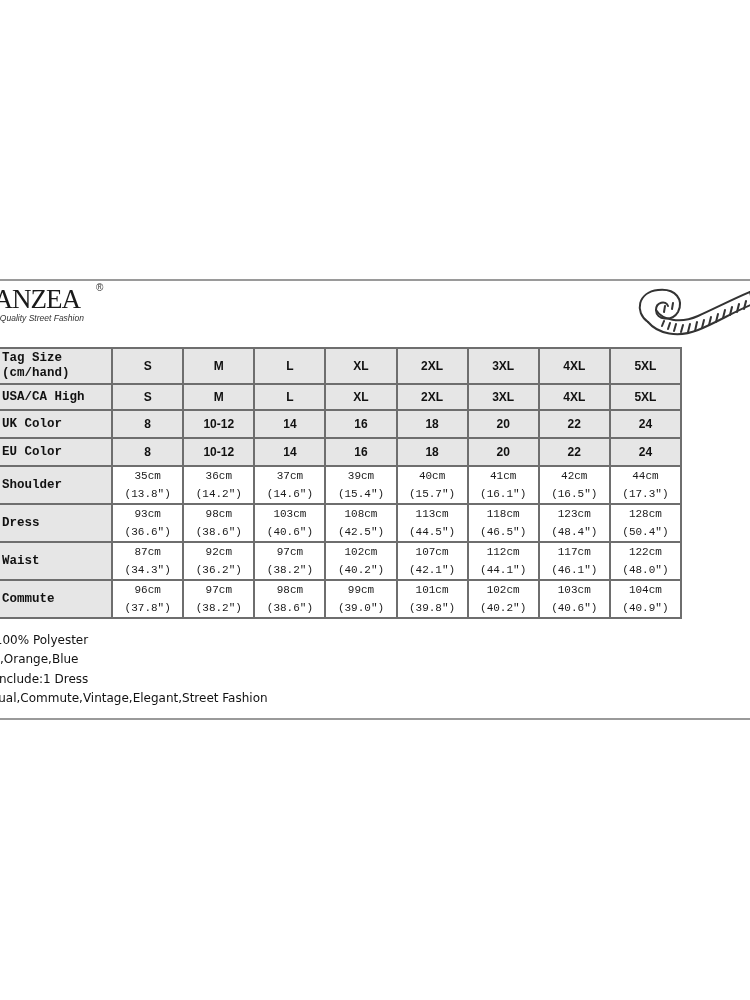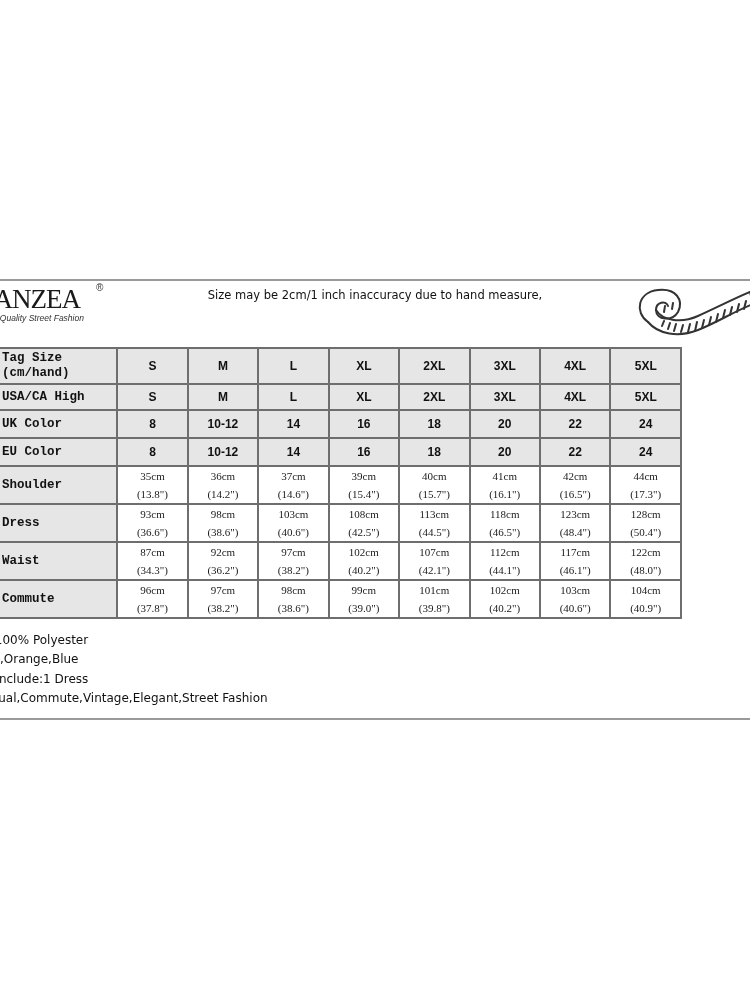--- a/index.html
+++ b/index.html
@@ -22,40 +22,39 @@
     .tape { position: absolute; left: 628px; top: 282px; width: 130px; height: 62px; }
     table.size {
       position: absolute; left: -68px; top: 347px; border-collapse: collapse; table-layout: fixed;
     }
     table.size td {
       border: 2px solid #6e6e6e; text-align: center; padding: 0; overflow: hidden; white-space: nowrap;
     }
     td.label { width: 130px; text-align: left !important; padding-left: 68px !important; background: #e6e6e6; font-weight: bold; font-size: 12.5px; }
     td.label span { display: block; line-height: 15px; font-family: Liberation Mono, monospace; }
     tr.hdr td.val { background: #e6e6e6; font-weight: bold; font-size: 12px; }
-    tr.meas td.val { background: #ffffff; font-family: Liberation Serif, serif; font-size: 11px; line-height: 18px; color: #1a1a1a; }
+    tr.meas td.val { background: #ffffff; font-family: Liberation Mono, monospace; font-size: 11px; line-height: 18px; color: #1a1a1a; }
     td.val { width: 87px; }
     .details {
       position: absolute; left: -58px; top: 631px; font-family: "DejaVu Sans", sans-serif;
       font-size: 12px; line-height: 19.3px; color: #111;
     }
   </style>
 </head>
 <body>
 
 <div class="hr" style="top:279px;"></div>
 
 <div class="logo">
   <div class="logo-word">ZANZEA</div>
   <span class="logo-reg">®</span>
   <div class="logo-tag">High Quality Street Fashion</div>
 </div>
 
 <div class="notice">
-  <div>Size may be 2cm/1 inch inaccuracy due to hand measure,</div>
 </div>
 
 <svg class="tape" viewBox="0 0 130 62">
   <g fill="none" stroke="#333" stroke-width="2" stroke-linecap="round" stroke-linejoin="round">
     <path d="M20 40 C 6 30, 10 10, 30 8 C 48 6, 56 18, 50 30 C 44 40, 28 38, 28 28 C 28 20, 38 18, 40 24"></path>
     <path d="M20 40 C 30 52, 50 56, 70 48 C 90 40, 105 30, 125 22"></path>
     <path d="M28 28 C 34 38, 52 42, 70 34 C 88 26, 103 18, 122 10"></path>
     <path d="M122 10 L 125 22"></path>
     <path d="M34 44 L 36 39"></path>
       <path d="M40 47 L 42 41"></path>

